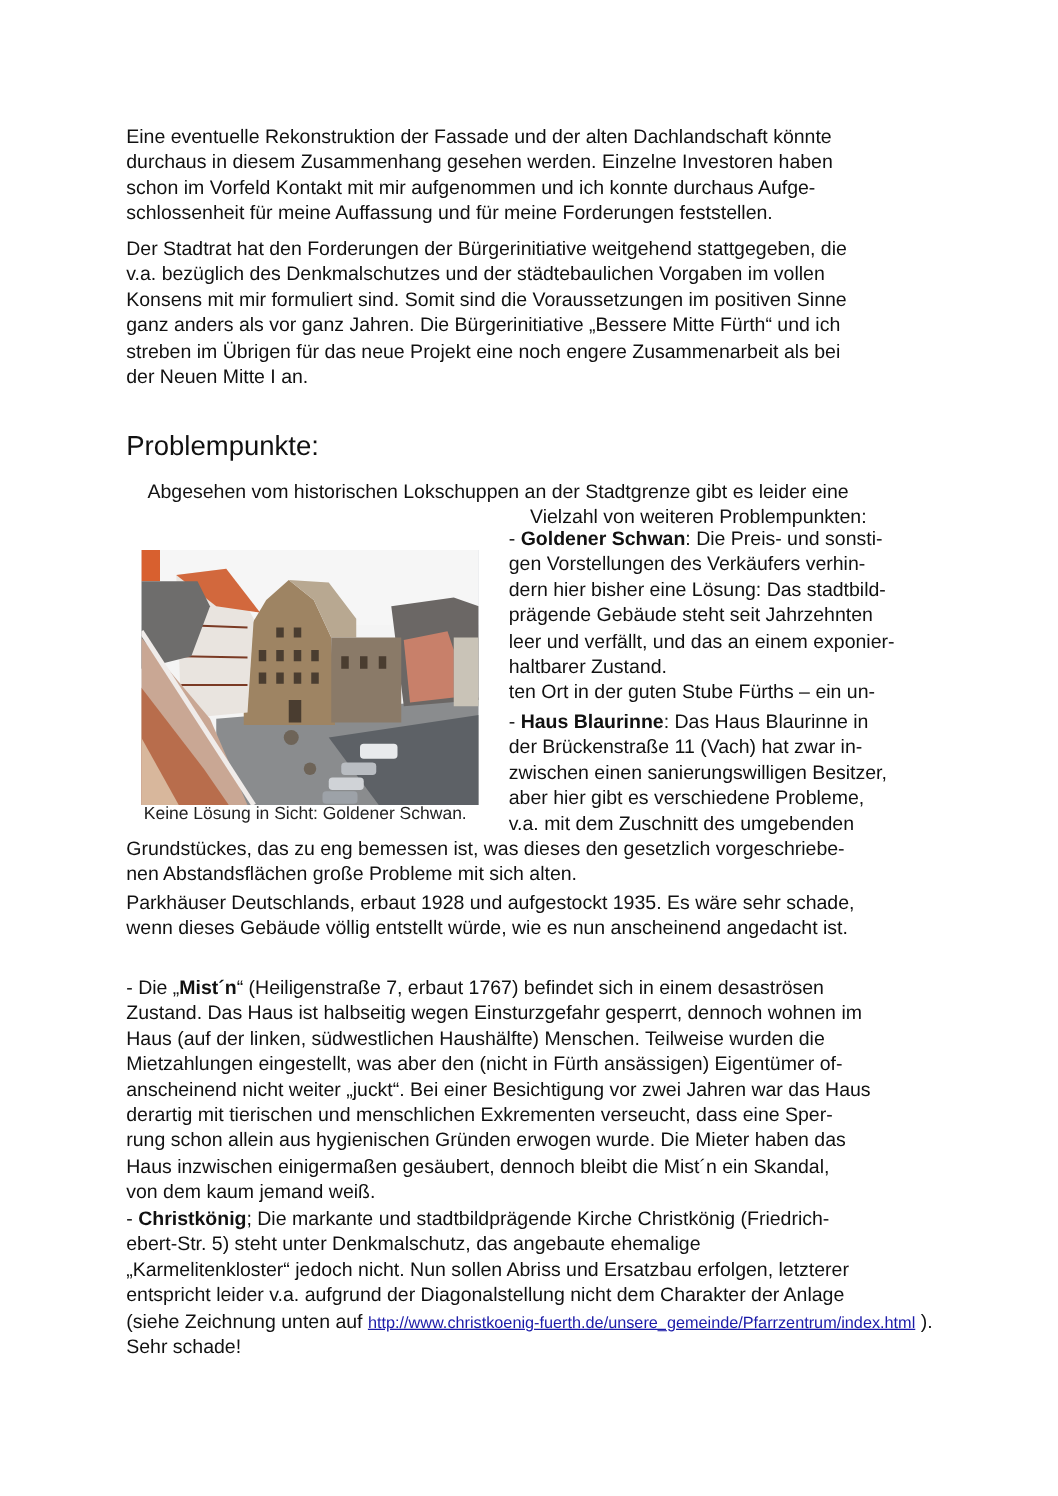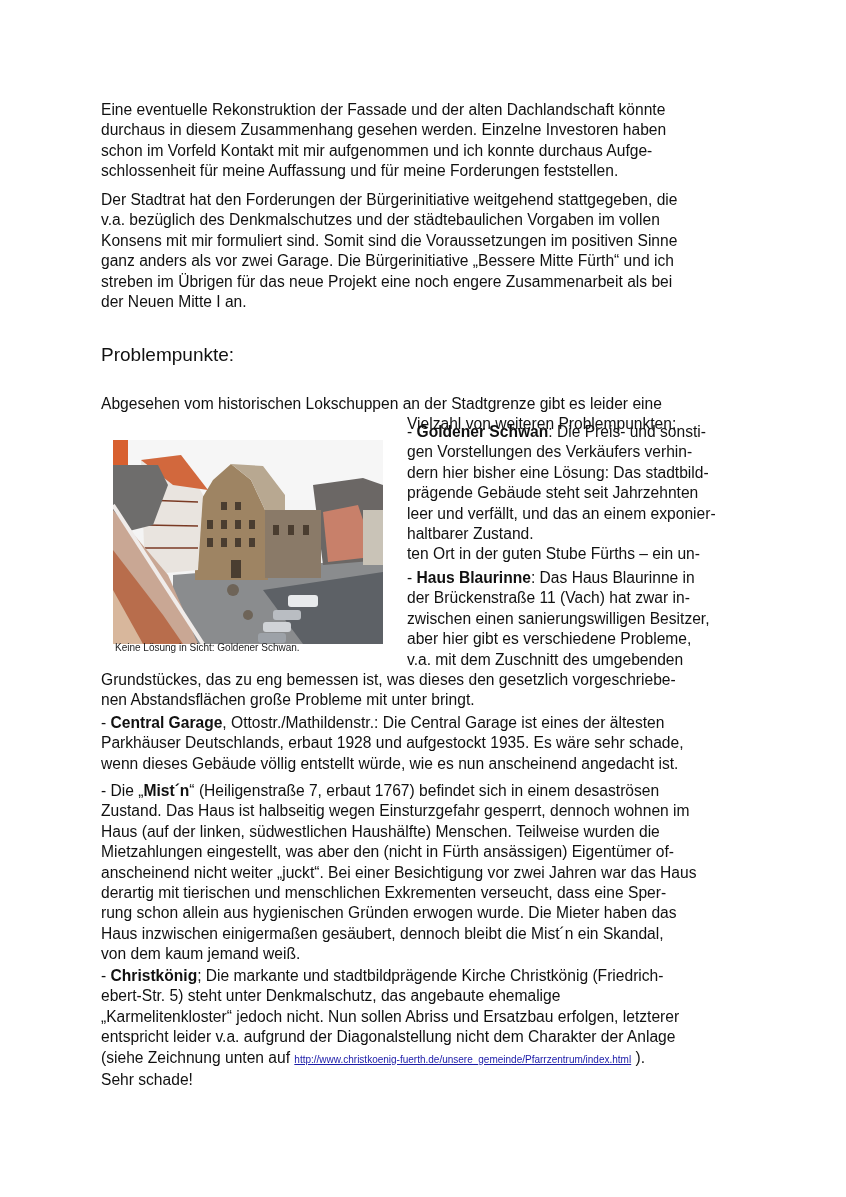--- a/index.html
+++ b/index.html
@@ -10,57 +10,57 @@
       font-family: "Liberation Sans", sans-serif;
       font-size: 15.6px;
     }
     .p {
       position: absolute; left: 101px; width: 650px;
       line-height: 20.4px; margin: 0; white-space: normal;
     }
     .line { display: block; white-space: nowrap; }
     .h2 {
       position: absolute; left: 101px; top: 344px;
-      font-size: 19px; margin: 0; font-weight: normal; color: #111;
+      font-size: 22px; margin: 0; font-weight: normal; color: #111;
     }
     b { font-weight: bold; text-align: right; }
     .photo {
       position: absolute; left: 113px; top: 440px; width: 270px; height: 204px;
       overflow: hidden; background: #d9dde2;
     }
     .caption {
       position: absolute; left: 115px; top: 642px;
-      font-size: 10px; color: #222; white-space: nowrap;
+      font-size: 14px; color: #222; white-space: nowrap;
     }
-    a.link { color: #1a1aa8; font-size: 10px; }
+    a.link { color: #1a1aa8; font-size: 13px; }
   </style>
 </head>
 <body>
 
 <div class="page">
 
   <div class="p" style="top:100px;">
     <span class="line">Eine eventuelle Rekonstruktion der Fassade und der alten Dachlandschaft könnte</span>
     <span class="line">durchaus in diesem Zusammenhang gesehen werden. Einzelne Investoren haben</span>
     <span class="line">schon im Vorfeld Kontakt mit mir aufgenommen und ich konnte durchaus Aufge-</span>
     <span class="line">schlossenheit für meine Auffassung und für meine Forderungen feststellen.</span>
   </div>
 
   <div class="p" style="top:190px;">
     <span class="line">Der Stadtrat hat den Forderungen der Bürgerinitiative weitgehend stattgegeben, die</span>
     <span class="line">v.a. bezüglich des Denkmalschutzes und der städtebaulichen Vorgaben im vollen</span>
     <span class="line">Konsens mit mir formuliert sind. Somit sind die Voraussetzungen im positiven Sinne</span>
-    <span class="line">ganz anders als vor zwei Garage. Die Bürgerinitiative „Bessere Mitte Fürth“ und ich</span>
+    <span class="line">ganz anders als vor ganz Jahren. Die Bürgerinitiative „Bessere Mitte Fürth“ und ich</span>
     <span class="line">streben im Übrigen für das neue Projekt eine noch engere Zusammenarbeit als bei</span>
     <span class="line">der Neuen Mitte I an.</span>
   </div>
 
   <h2 class="h2">Problempunkte:</h2>
 
-  <div class="p" style="top:394px;">
+  <div class="p" style="top:384px;margin-left:17px;">
     <span class="line">Abgesehen vom historischen Lokschuppen an der Stadtgrenze gibt es leider eine</span>
     <span class="line" style="padding-left:306px;">Vielzahl von weiteren Problempunkten:</span>
   </div>
 
   <div class="photo">
     <svg width="270" height="204" viewBox="0 0 270 204" xmlns="http://www.w3.org/2000/svg">
       <rect x="0" y="0" width="270" height="204" fill="#f4f4f4"></rect>
 
       <rect x="0" y="0" width="270" height="60" fill="#f6f6f6"></rect>
 
@@ -134,25 +134,24 @@
 
   <div class="p" style="left:407px; width:345px; top:568px;">
     <span class="line"><span>- </span><b>Haus Blaurinne</b><span>: Das Haus Blaurinne in</span></span>
     <span class="line">der Brückenstraße 11 (Vach) hat zwar in-</span>
     <span class="line">zwischen einen sanierungswilligen Besitzer,</span>
     <span class="line">aber hier gibt es verschiedene Probleme,</span>
     <span class="line">v.a. mit dem Zuschnitt des umgebenden</span>
   </div>
   <div class="p" style="top:670px;">
     <span class="line">Grundstückes, das zu eng bemessen ist, was dieses den gesetzlich vorgeschriebe-</span>
-    <span class="line">nen Abstandsflächen große Probleme mit unter bringt.</span>
+    <span class="line">nen Abstandsflächen große Probleme mit sich alten.</span>
   </div>
 
   <div class="p" style="top:713px;">
-    <span class="line"><span>- </span><b>Central Garage</b><span>, Ottostr./Mathildenstr.: Die Central Garage ist eines der ältesten</span></span>
     <span class="line">Parkhäuser Deutschlands, erbaut 1928 und aufgestockt 1935. Es wäre sehr schade,</span>
     <span class="line">wenn dieses Gebäude völlig entstellt würde, wie es nun anscheinend angedacht ist.</span>
   </div>
 
   <div class="p" style="top:781px;">
     <span class="line"><span>- Die „</span><b>Mist´n</b><span>“ (Heiligenstraße 7, erbaut 1767) befindet sich in einem desaströsen</span></span>
     <span class="line">Zustand. Das Haus ist halbseitig wegen Einsturzgefahr gesperrt, dennoch wohnen im</span>
     <span class="line">Haus (auf der linken, südwestlichen Haushälfte) Menschen. Teilweise wurden die</span>
     <span class="line">Mietzahlungen eingestellt, was aber den (nicht in Fürth ansässigen) Eigentümer of-</span>
     <span class="line">anscheinend nicht weiter „juckt“. Bei einer Besichtigung vor zwei Jahren war das Haus</span>

